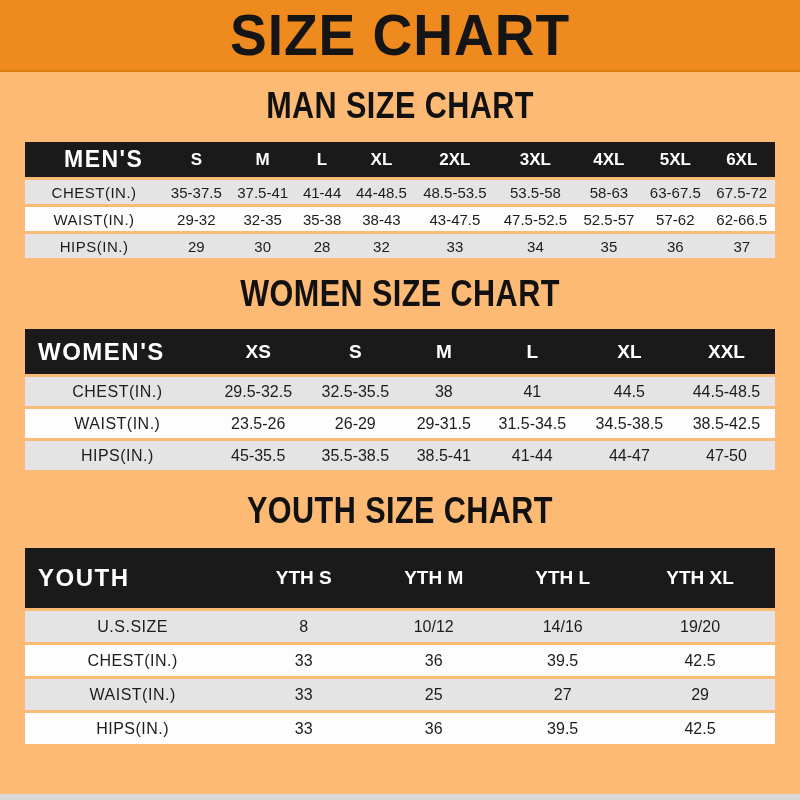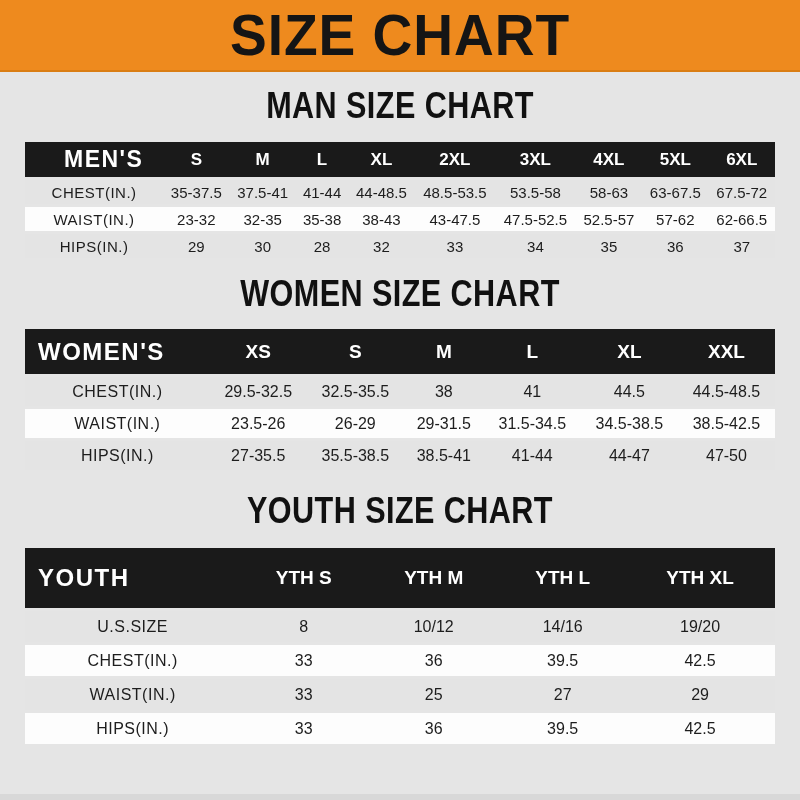--- a/index.html
+++ b/index.html
@@ -1,18 +1,18 @@
 <!DOCTYPE html>
 <html><head>
 <meta charset="utf-8">
 <style>
   html,body { margin:0; padding:0; background:#ffffff; }
   .page {
     position:relative; width:800px; height:800px; overflow:hidden;
-    background:#e5e5e5; font-family:"Liberation Sans", sans-serif;
+    background:#fdba74; font-family:"Liberation Sans", sans-serif;
   }
   .banner {
     height:70px; background:#EE8A1E; border-bottom:2px solid #DA7D13;
     display:flex; align-items:center; justify-content:center;
   }
   .banner h1 {
     margin:0; font-size:58px; line-height:1; font-weight:800;
     color:#151515; letter-spacing:1px; transform:scaleX(0.95);
   }
   .section-heading {
@@ -92,21 +92,21 @@
               <td>41-44</td>
               <td>44-48.5</td>
               <td>48.5-53.5</td>
               <td>53.5-58</td>
               <td>58-63</td>
               <td>63-67.5</td>
               <td>67.5-72</td>
             </tr>
             <tr>
               <td class="row-label">WAIST(IN.)</td>
-              <td>23-32</td>
+              <td>29-32</td>
               <td>32-35</td>
               <td>35-38</td>
               <td>38-43</td>
               <td>43-47.5</td>
               <td>47.5-52.5</td>
               <td>52.5-57</td>
               <td>57-62</td>
               <td>62-66.5</td>
             </tr>
             <tr>
@@ -152,21 +152,21 @@
               <td class="row-label">WAIST(IN.)</td>
               <td>23.5-26</td>
               <td>26-29</td>
               <td>29-31.5</td>
               <td>31.5-34.5</td>
               <td>34.5-38.5</td>
               <td>38.5-42.5</td>
             </tr>
             <tr>
               <td class="row-label">HIPS(IN.)</td>
-              <td>27-35.5</td>
+              <td>45-35.5</td>
               <td>35.5-38.5</td>
               <td>38.5-41</td>
               <td>41-44</td>
               <td>44-47</td>
               <td>47-50</td>
             </tr>
           </tbody>
         </table>
       </section>
       <section class="section section--youth">

